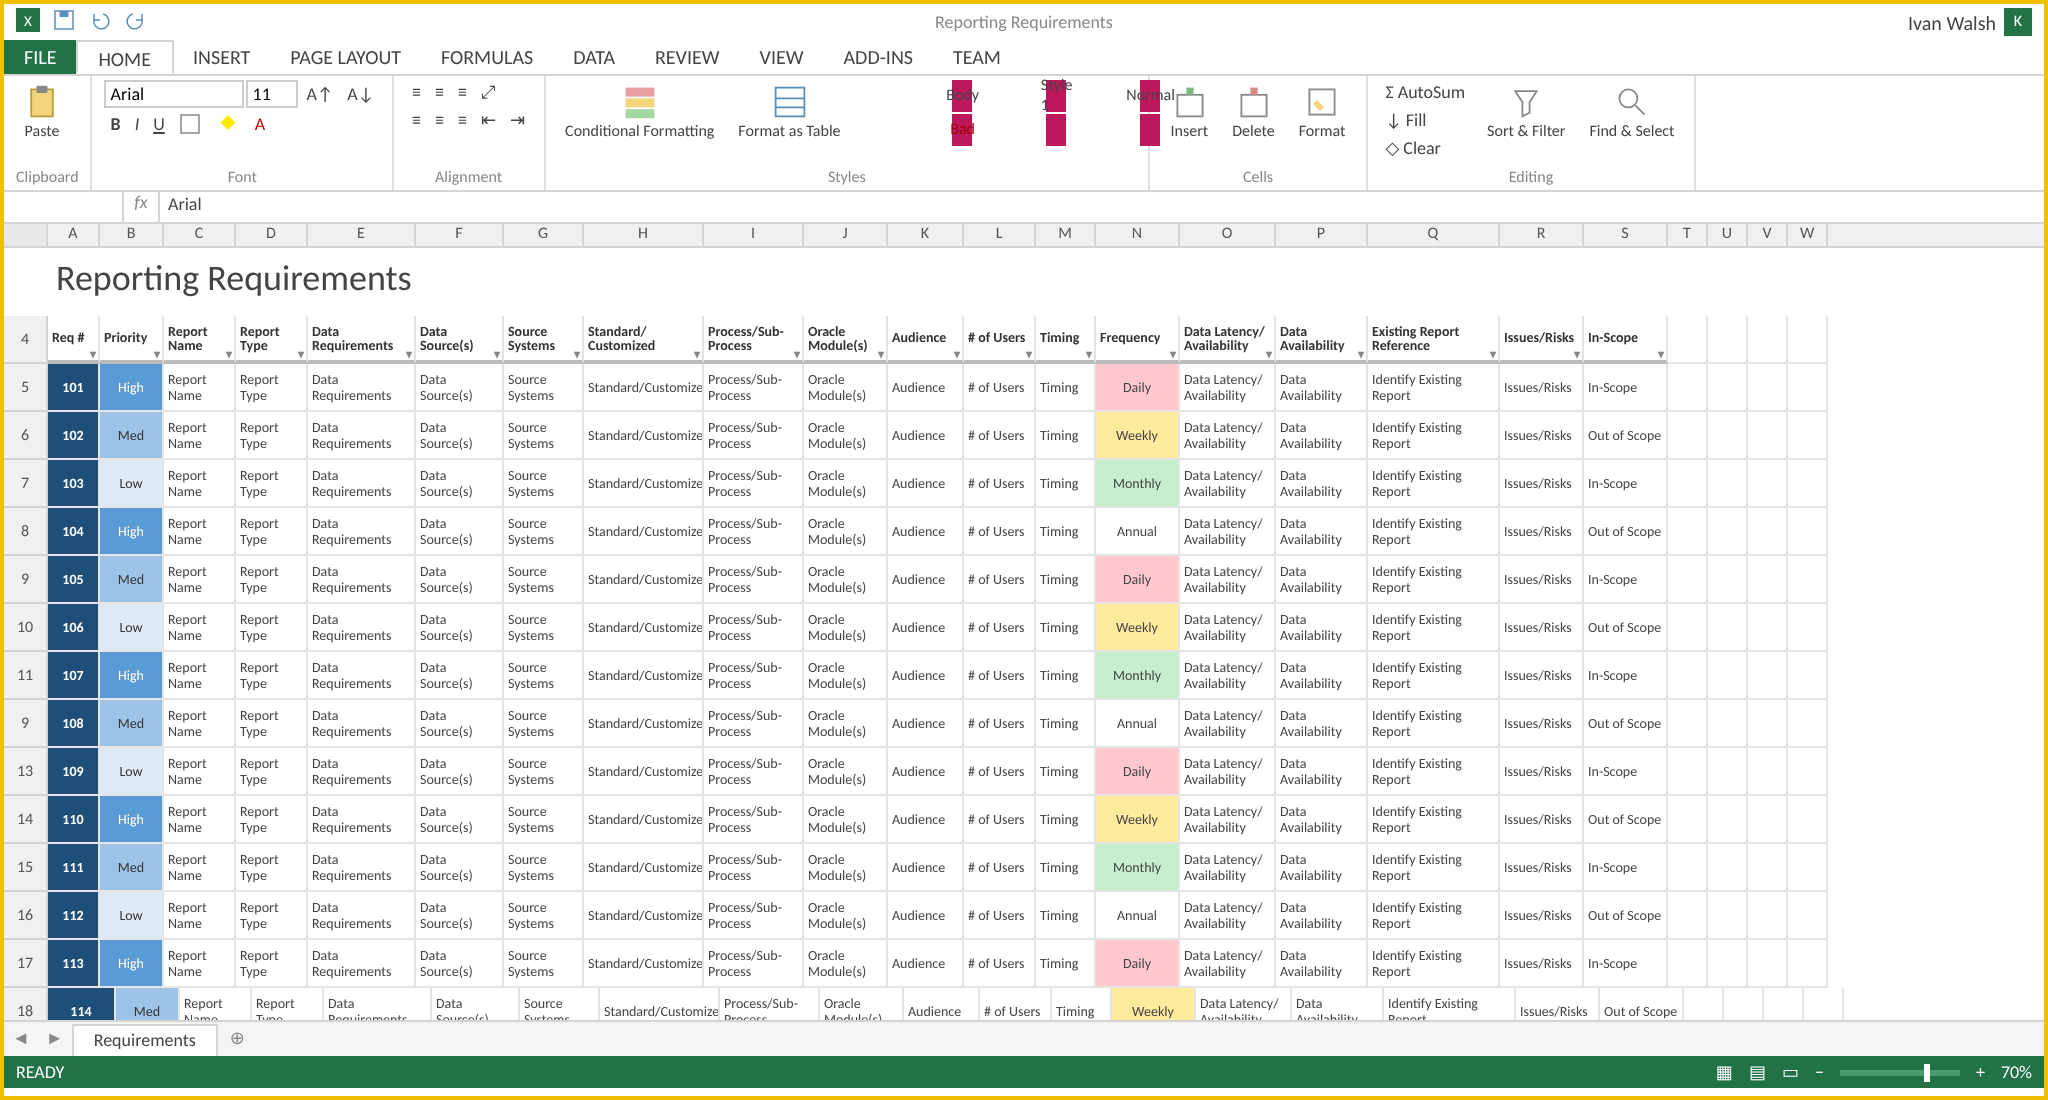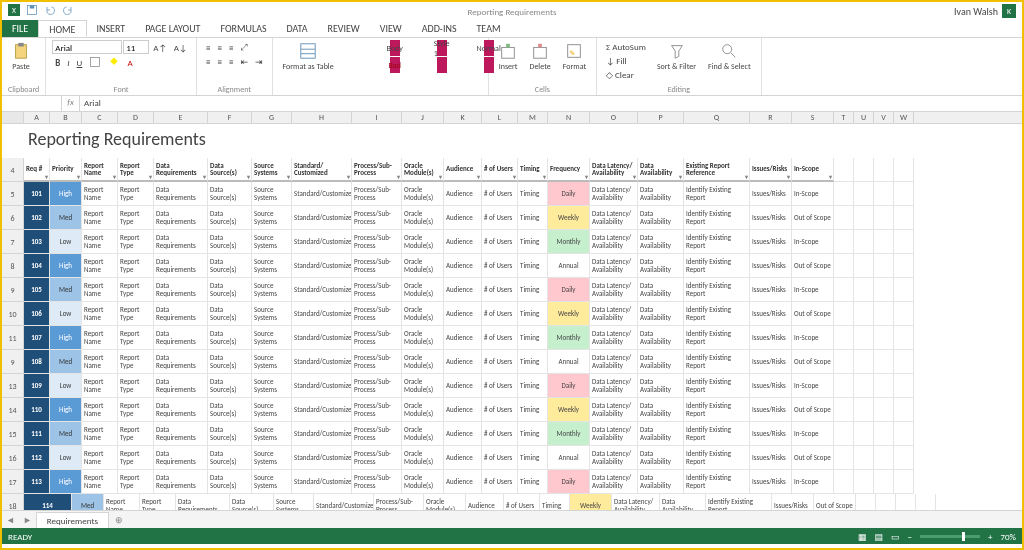--- a/index.html
+++ b/index.html
@@ -171,35 +171,44 @@
       </div>
     </div>
     <div class="group-label">Alignment</div>
   </div>
 
 
   <div class="group">
     <div class="group-body">
       <div class="bigbtn">
           <svg class="icon-lg" viewBox="0 0 20 20">
+            <rect x="2" y="2" width="16" height="5" fill="#e8a0a0"></rect>
+            <rect x="2" y="8" width="16" height="5" fill="#f4d47c"></rect>
+            <rect x="2" y="14" width="16" height="5" fill="#a0d8a0"></rect>
+          </svg>
+          <span>Conditional Formatting</span>
+        </div>
+      <div class="bigbtn">
+          <svg class="icon-lg" viewBox="0 0 20 20">
             <rect x="2" y="2" width="16" height="16" fill="none" stroke="#5b8fb9"></rect>
             <line x1="2" y1="8" x2="18" y2="8" stroke="#5b8fb9"></line>
             <line x1="2" y1="13" x2="18" y2="13" stroke="#5b8fb9"></line>
           </svg>
           <span>Format as Table</span>
         </div>
       <div class="style-gallery" id="style-gallery">
           <div class="style-cell">Body</div>
           <div class="style-cell">Style 1</div>
           <div class="style-cell">Normal</div>
           <div class="style-cell bad">Bad</div>
           <div class="style-cell"></div>
           <div class="style-cell"></div>
         </div>
     </div>
+    <div class="group-label">Styles</div>
   </div>
 
   <div class="group">
     <div class="group-body">
       <div class="bigbtn">
           <svg class="icon-lg" viewBox="0 0 20 20">
             <rect x="3" y="6" width="14" height="12" fill="none" stroke="#888"></rect>
             <rect x="8" y="2" width="4" height="4" fill="#7cb97c"></rect>
           </svg>
           <span>Insert</span>
@@ -644,21 +653,21 @@
         <div class="cell" style="width: 66px;">Identify Existing Report</div>
         <div class="cell" style="width: 42px;">Issues/Risks</div>
         <div class="cell" style="width: 42px;">In-Scope</div>
         <div class="cell" style="width: 20px;"></div>
         <div class="cell" style="width: 20px;"></div>
         <div class="cell" style="width: 20px;"></div>
         <div class="cell" style="width: 20px;"></div>
       </div>
       <div class="row">
         <div class="rowhead">18</div>
-        <div class="cell reqcell" style="width: 48px;">114</div>
+        <div class="cell reqcell" style="width: 34px;">114</div>
         <div class="cell pri-med" style="width: 32px;">Med</div>
         <div class="cell" style="width: 36px;">Report Name</div>
         <div class="cell" style="width: 36px;">Report Type</div>
         <div class="cell" style="width: 54px;">Data Requirements</div>
         <div class="cell" style="width: 44px;">Data Source(s)</div>
         <div class="cell" style="width: 40px;">Source Systems</div>
         <div class="cell" style="width: 60px;">Standard/Customized</div>
         <div class="cell" style="width: 50px;">Process/Sub-Process</div>
         <div class="cell" style="width: 42px;">Oracle Module(s)</div>
         <div class="cell" style="width: 38px;">Audience</div>

